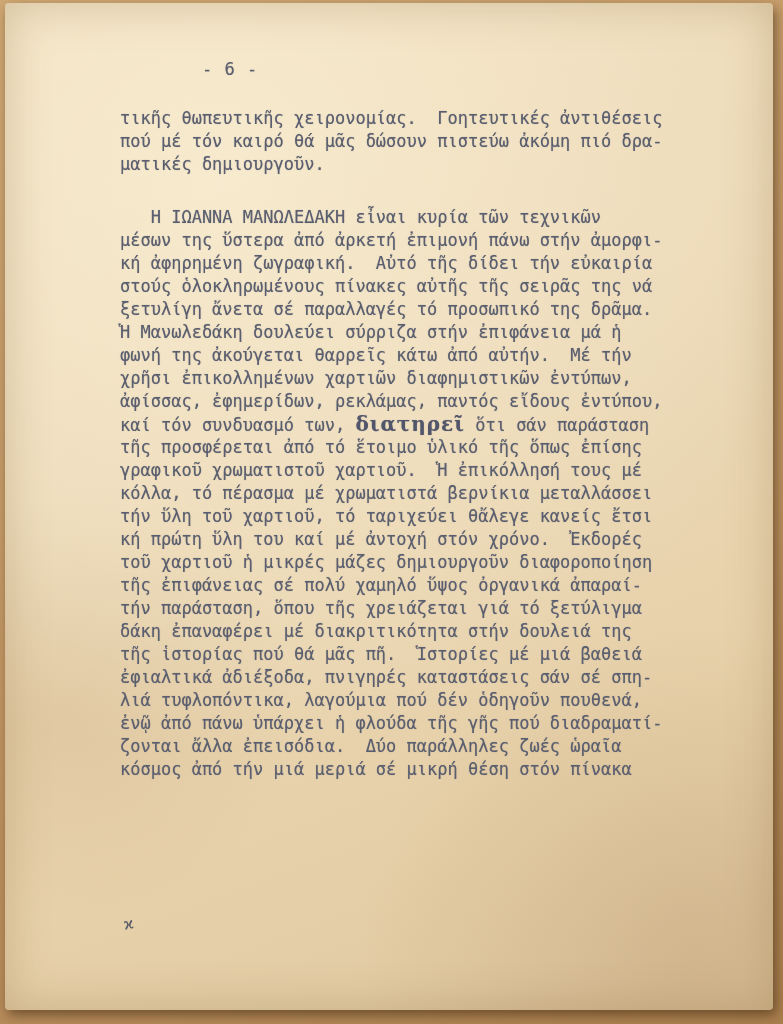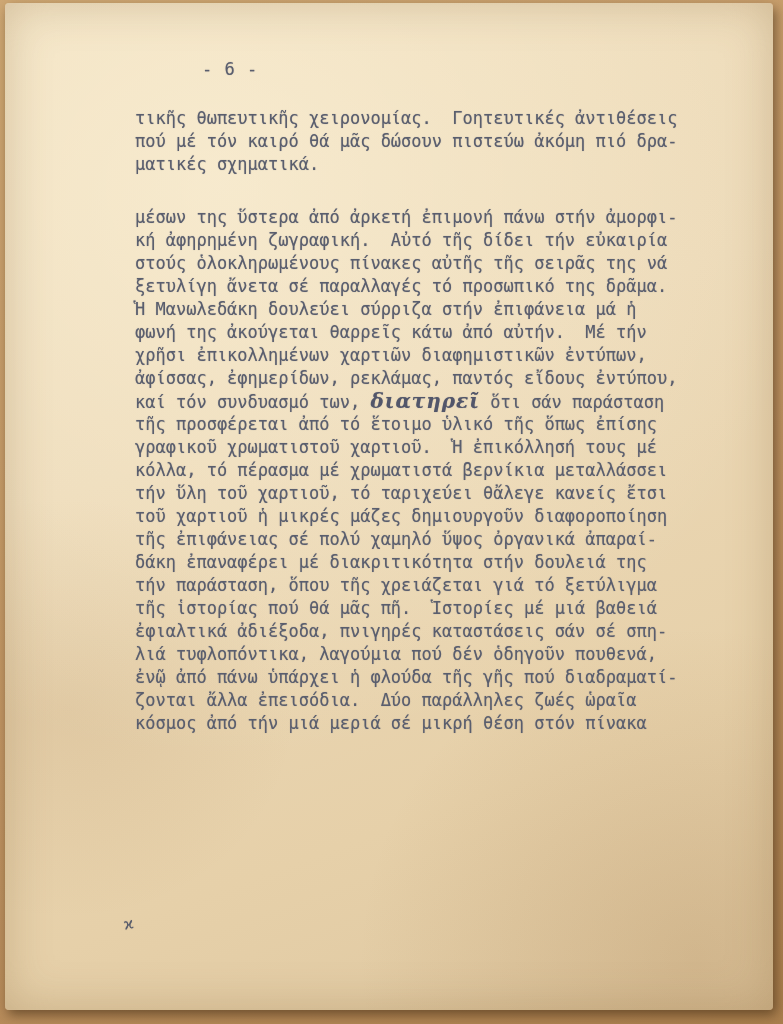--- a/index.html
+++ b/index.html
@@ -34,33 +34,32 @@
     position: absolute;
     left: 197px;
     top: 56px;
     font-size: 17px;
     letter-spacing: 1px;
     color: #5a5e6e;
     text-shadow: 0 0 1px rgba(90,94,110,0.6);
   }
   .body-text {
     position: absolute;
-    left: 130px;
+    left: 115px;
     top: 104px;
     width: 586px;
     font-size: 17px;
     line-height: 23px;
     color: #5a5e6e;
     text-shadow: 0 0 1px rgba(90,94,110,0.55);
   }
   .line { white-space: pre; height: 23px; }
   .para-2 { margin-top: 30px; }
   .handwritten {
     font-family: "DejaVu Serif", "Liberation Serif", serif;
-    font-style: italic;
     font-weight: 700;
     font-size: 20px;
     letter-spacing: 1px;
     color: #52566a;
   }
   .margin-mark {
     position: absolute;
     left: 119px;
     top: 912px;
     font-size: 15px;
@@ -72,40 +71,42 @@
 </head>
 <body>
 
 <div class="scan">
   <div class="paper">
     <div class="page-number">- 6 -</div>
     <div class="body-text">
       <div class="para para-1">
           <div class="line">τικῆς θωπευτικῆς χειρονομίας.  Γοητευτικές ἀντιθέσεις</div>
           <div class="line">πού μέ τόν καιρό θά μᾶς δώσουν πιστεύω ἀκόμη πιό δρα-</div>
-          <div class="line">ματικές σχηματικά.</div>
+          <div class="line">ματικές δημιουργοῦν.</div>
         </div>
       <div class="para para-2">
+          <div class="line">   Η ΙΩΑΝΝΑ ΜΑΝΩΛΕΔΑΚΗ εἶναι κυρία τῶν τεχνικῶν</div>
           <div class="line">μέσων της ὕστερα ἀπό ἀρκετή ἐπιμονή πάνω στήν ἀμορφι-</div>
           <div class="line">κή ἀφηρημένη ζωγραφική.  Αὐτό τῆς δίδει τήν εὐκαιρία</div>
           <div class="line">στούς ὁλοκληρωμένους πίνακες αὐτῆς τῆς σειρᾶς της νά</div>
           <div class="line">ξετυλίγη ἄνετα σέ παραλλαγές τό προσωπικό της δρᾶμα.</div>
           <div class="line">Ἡ Μανωλεδάκη δουλεύει σύρριζα στήν ἐπιφάνεια μά ἡ</div>
           <div class="line">φωνή της ἀκούγεται θαρρεῖς κάτω ἀπό αὐτήν.  Μέ τήν</div>
           <div class="line">χρῆσι ἐπικολλημένων χαρτιῶν διαφημιστικῶν ἐντύπων,</div>
           <div class="line">ἀφίσσας, ἐφημερίδων, ρεκλάμας, παντός εἴδους ἐντύπου,</div>
           <div class="line">καί τόν συνδυασμό των, <span class="handwritten">διατηρεῖ</span> ὅτι σάν παράσταση</div>
           <div class="line">τῆς προσφέρεται ἀπό τό ἕτοιμο ὑλικό τῆς ὅπως ἐπίσης</div>
           <div class="line">γραφικοῦ χρωματιστοῦ χαρτιοῦ.  Ἡ ἐπικόλλησή τους μέ</div>
           <div class="line">κόλλα, τό πέρασμα μέ χρωματιστά βερνίκια μεταλλάσσει</div>
           <div class="line">τήν ὕλη τοῦ χαρτιοῦ, τό ταριχεύει θἄλεγε κανείς ἔτσι</div>
+          <div class="line">κή πρώτη ὕλη του καί μέ ἀντοχή στόν χρόνο.  Ἐκδορές</div>
           <div class="line">τοῦ χαρτιοῦ ἡ μικρές μάζες δημιουργοῦν διαφοροποίηση</div>
           <div class="line">τῆς ἐπιφάνειας σέ πολύ χαμηλό ὕψος ὀργανικά ἀπαραί-</div>
+          <div class="line">τήν παράσταση, ὅπου τῆς χρειάζεται γιά τό ξετύλιγμα</div>
           <div class="line">δάκη ἐπαναφέρει μέ διακριτικότητα στήν δουλειά της</div>
-          <div class="line">τήν παράσταση, ὅπου τῆς χρειάζεται γιά τό ξετύλιγμα</div>
           <div class="line">τῆς ἱστορίας πού θά μᾶς πῆ.  Ἱστορίες μέ μιά βαθειά</div>
           <div class="line">ἐφιαλτικά ἀδιέξοδα, πνιγηρές καταστάσεις σάν σέ σπη-</div>
           <div class="line">λιά τυφλοπόντικα, λαγούμια πού δέν ὁδηγοῦν πουθενά,</div>
           <div class="line">ἐνῷ ἀπό πάνω ὑπάρχει ἡ φλούδα τῆς γῆς πού διαδραματί-</div>
           <div class="line">ζονται ἄλλα ἐπεισόδια.  Δύο παράλληλες ζωές ὡραῖα</div>
           <div class="line">κόσμος ἀπό τήν μιά μεριά σέ μικρή θέση στόν πίνακα</div>
         </div>
     </div>
     <div class="margin-mark">ϰ</div>
   </div>

